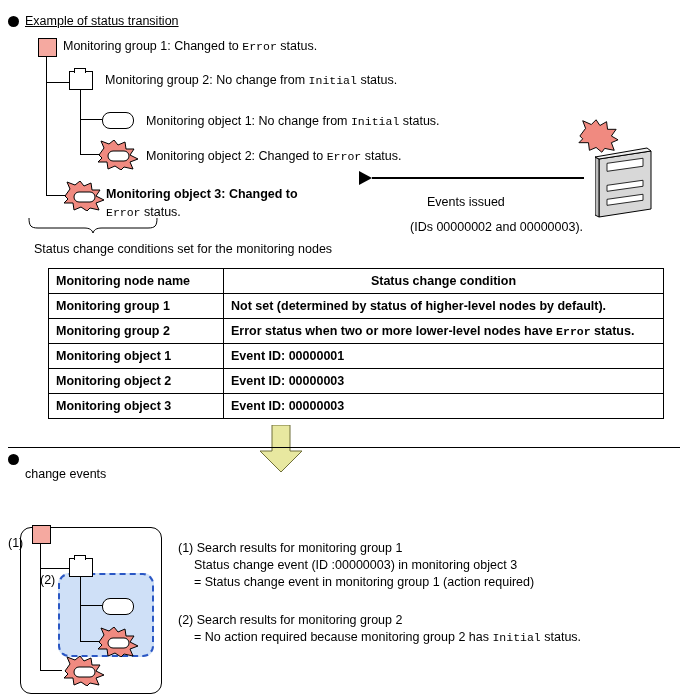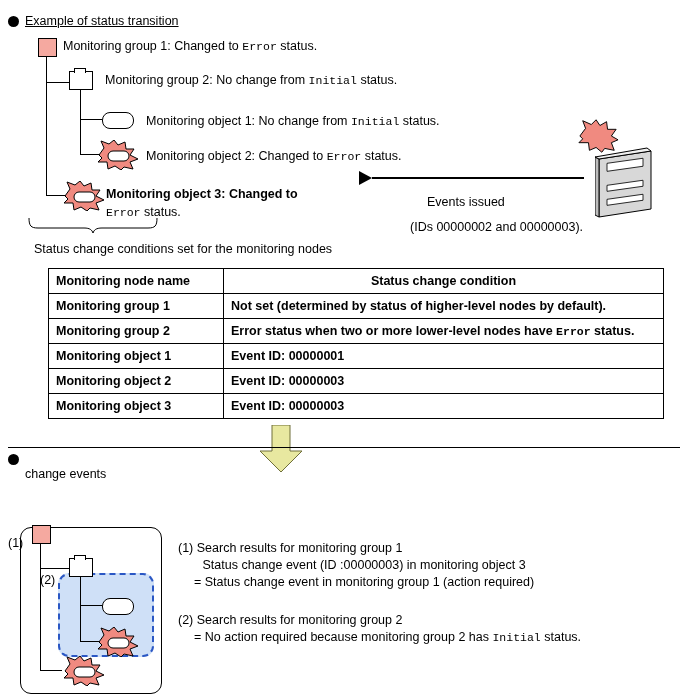--- a/index.html
+++ b/index.html
@@ -308,21 +308,21 @@
     <polygon points="3,15 8,8 5,1 13,4 18,0 22,5 29,2 30,9 38,9 34,15 42,19 34,22 37,29 28,27 25,30 19,26 12,29 11,22 2,22 6,18" fill="#f08a80" stroke="#000" stroke-width="1"></polygon>
     <rect x="12" y="11" width="21" height="10" rx="5" fill="#ffffff" stroke="#000" stroke-width="1"></rect>
   </svg>
 </div>
 
 <div class="callout" style="left:8px; top:536px;">(1)</div>
 <div class="callout" style="left:40px; top:573px;">(2)</div>
 
 <div class="res-block" style="left:178px; top:540px;">
   <div>(1) Search results for monitoring group 1</div>
-  <div style="padding-left:16px;text-align:center;">Status change event (ID :00000003) in monitoring object 3</div>
+  <div style="padding-left:16px;">Status change event (ID :00000003) in monitoring object 3</div>
   <div style="padding-left:16px;">= Status change event in monitoring group 1 (action required)</div>
 </div>
 
 <div class="res-block" style="left:178px; top:612px;">
   <div>(2) Search results for monitoring group 2</div>
   <div style="padding-left:16px;">
     <span>= No action required because monitoring group 2 has </span><span class="mono">Initial</span><span> status.</span>
   </div>
 </div>
 

